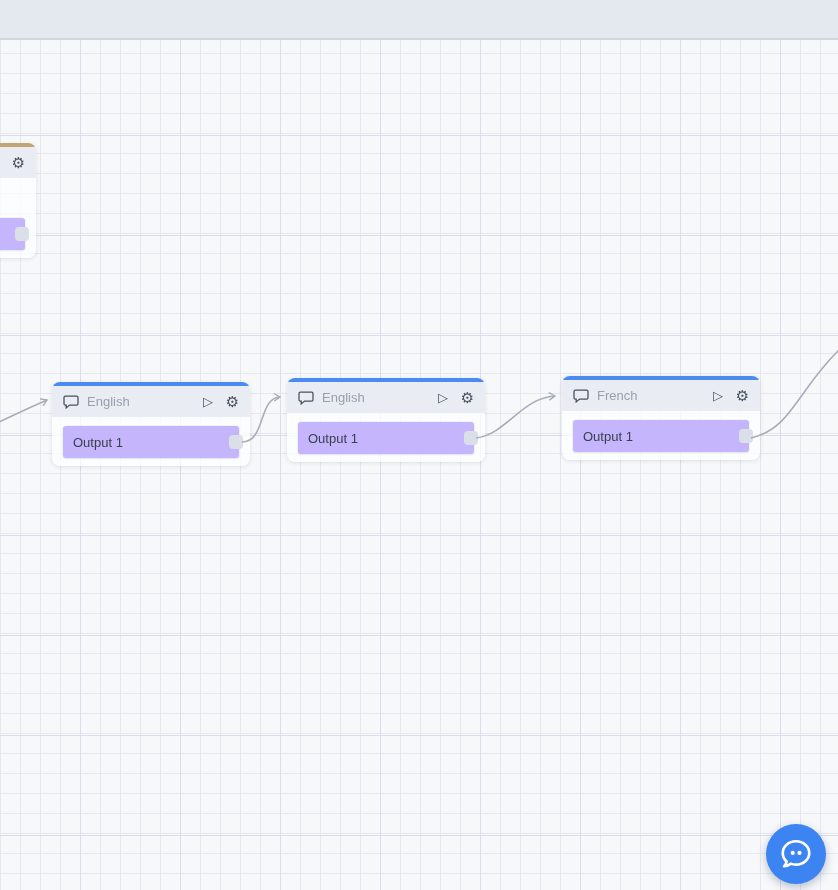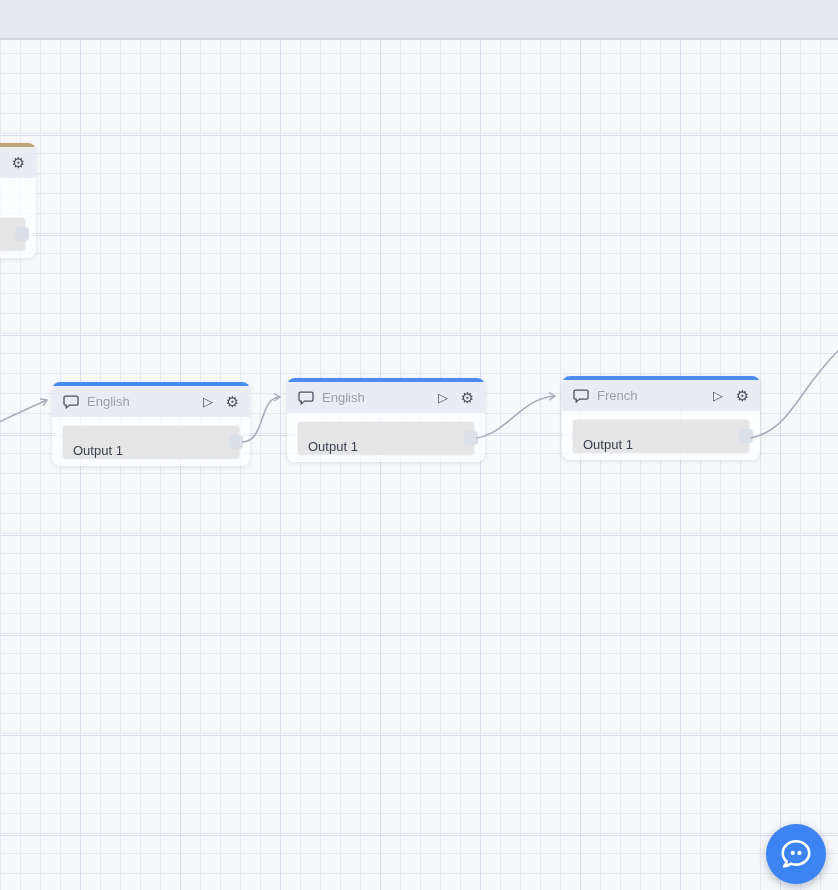--- a/index.html
+++ b/index.html
@@ -27,22 +27,22 @@
   .accent-tan{background:#c2a575;}
   .node-header{height:31px;background:#e9edf3;display:flex;align-items:center;
     padding:0 9px 0 11px;gap:8px;}
   .node-label{flex:1;font-size:13px;color:#98a0ac;white-space:nowrap;overflow:hidden;}
   .hicon{display:inline-flex;align-items:center;justify-content:center;color:#4a5260;}
   .icon-play{font-size:13px;width:16px;cursor:pointer;}
   .icon-gear{font-size:15px;width:17px;cursor:pointer;}
   .icon-comment{width:16px;height:14px;}
   .node-body{padding:9px 11px 8px 11px;}
   .node-body.tall{padding-top:40px;}
-  .output-row{position:relative;height:32px;background:#e5e5e5;border-radius:3px;
-    display:flex;align-items:flex-end;padding:0 10px;
+  .output-row{position:relative;height:32px;background:#c4b5fd;border-radius:3px;
+    display:flex;align-items:center;padding:0 10px;
     box-shadow:0 0 0 1px rgba(40,50,70,.04),0 1px 2px rgba(40,50,70,.08);}
   .output-label{font-size:13px;font-weight:500;color:#3a414e;}
   .connector{position:absolute;right:-4px;top:50%;transform:translateY(-50%);
     width:14px;height:14px;background:#dbe0e8;border-radius:4px;cursor:crosshair;}
 
   
   .edges{position:absolute;left:0;top:0;z-index:3;pointer-events:none;}
   .edges path.edge{pointer-events:stroke;}
 
   

